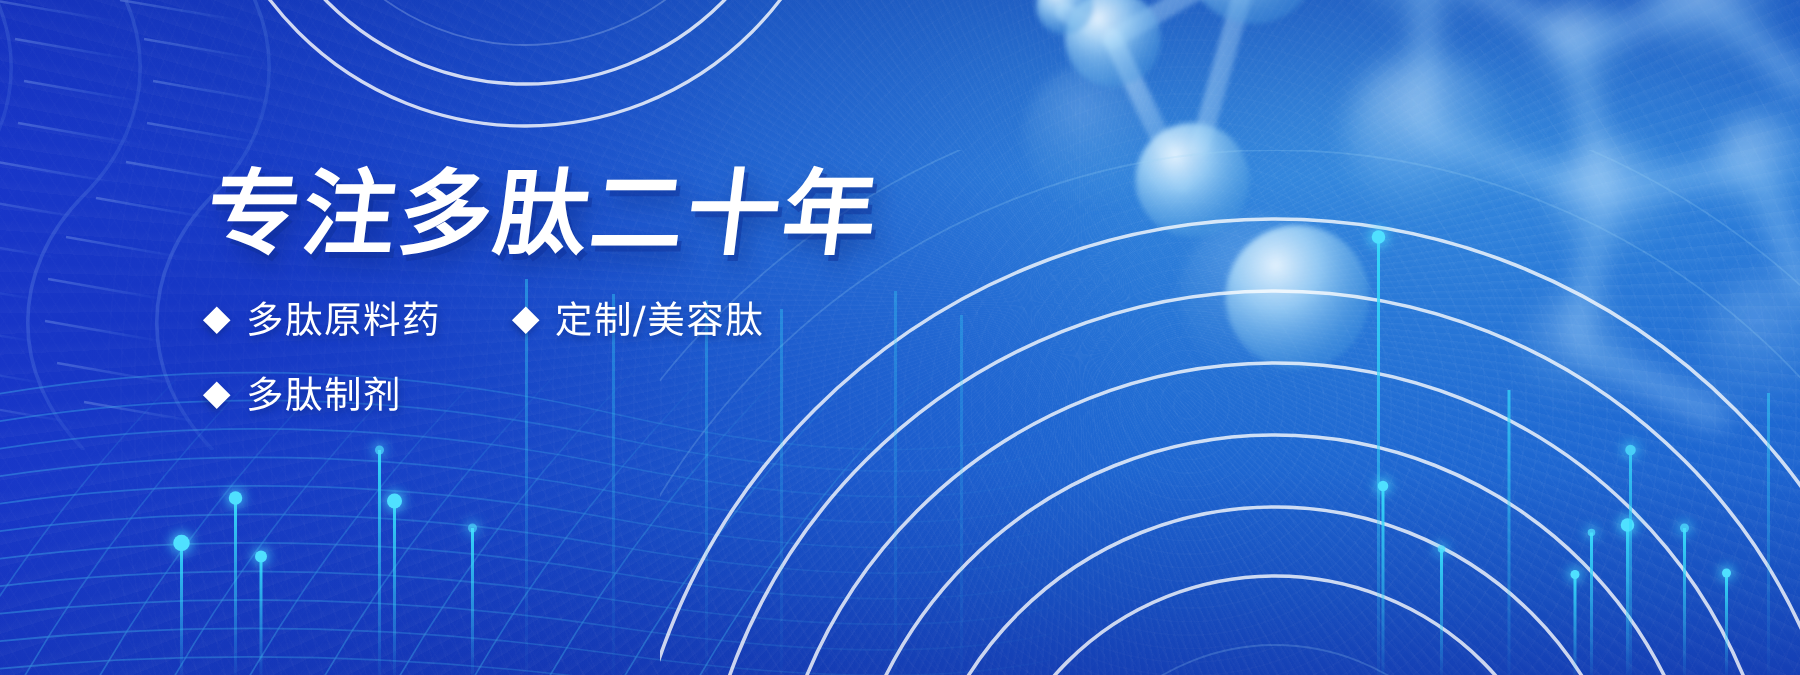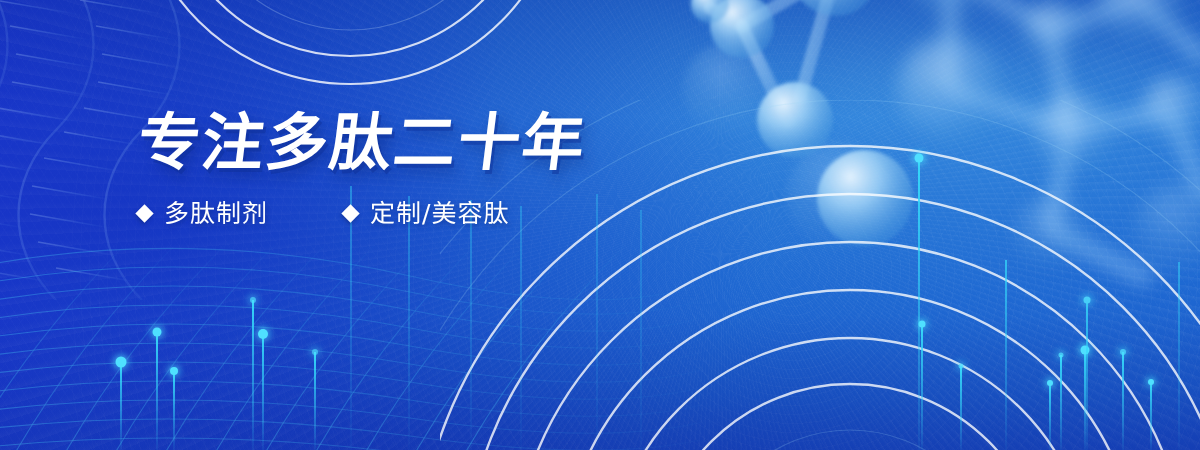--- a/index.html
+++ b/index.html
@@ -388,22 +388,26 @@
       </div>
     <div class="stem" style="left:1178px; top:262px;  height:188px; opacity:.5;"></div>
   </div>
 
   <div class="content">
     <h1 class="headline">专注多肽二十年</h1>
 
     <ul class="bullets">
       <li class="bullet">
         <span class="diamond"></span>
-        <span class="txt">多肽制剂</span>
+        <span class="txt">多肽原料药</span>
       </li>
       <li class="bullet">
         <span class="diamond"></span>
         <span class="txt">定制/美容肽</span>
       </li>
+      <li class="bullet">
+        <span class="diamond"></span>
+        <span class="txt">多肽制剂</span>
+      </li>
     </ul>
   </div>
 
 </div>
 
 </body></html>

